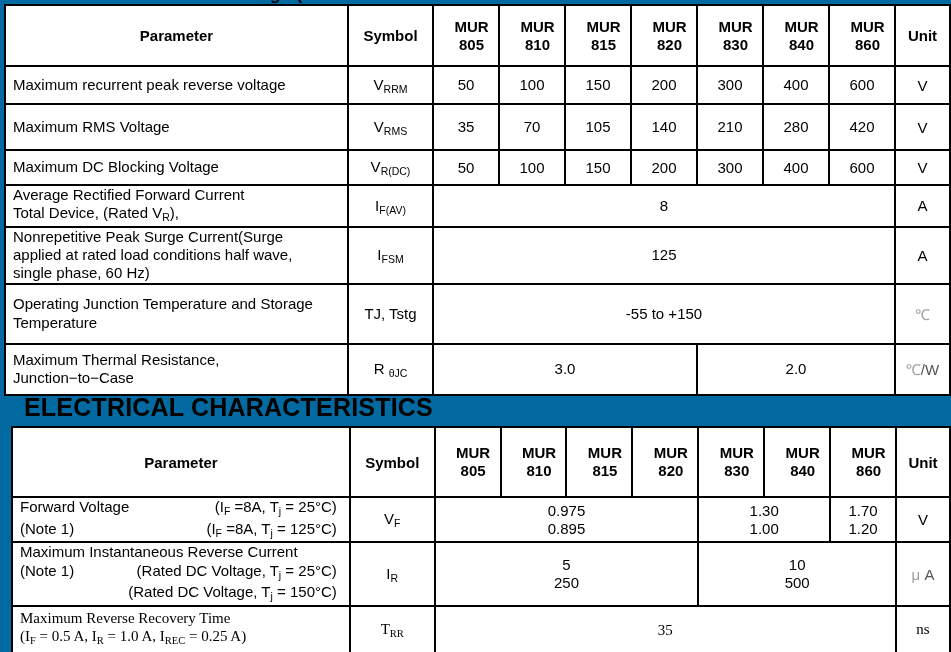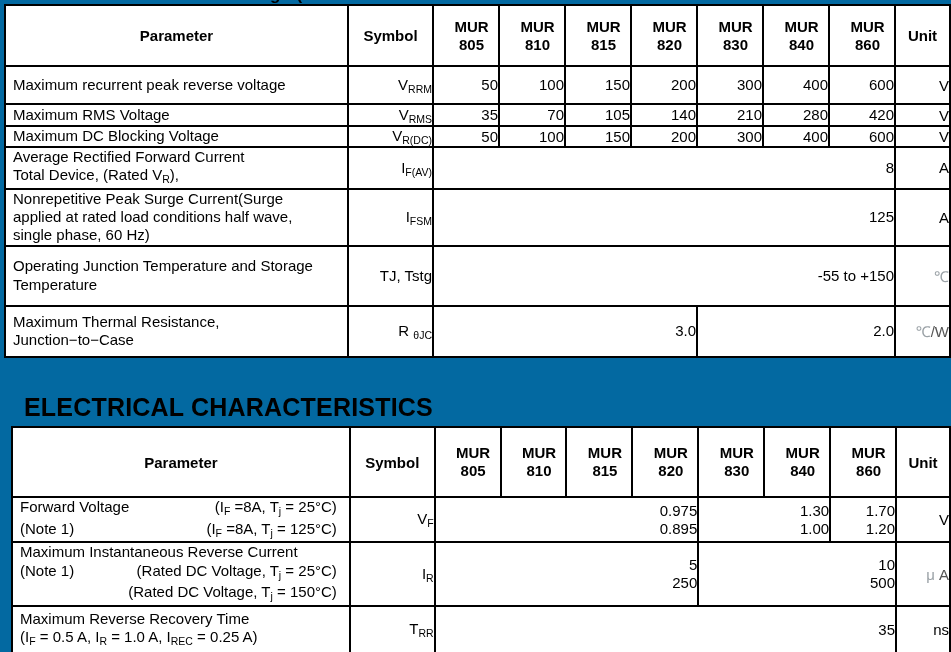--- a/index.html
+++ b/index.html
@@ -17,35 +17,35 @@
   td,th{border:2px solid #000;padding:0;overflow:hidden;}
 
   
   thead th{font-weight:bold;font-size:15px;text-align:center;vertical-align:middle;}
   th.dev-h div{line-height:18px;margin-left:11px;}
   #ratings-table thead tr{height:61px;}
   #elec-table thead tr{height:70px;}
 
   
   #ratings-table tbody tr:nth-child(1){height:38px;}
-  #ratings-table tbody tr:nth-child(2){height:22px;border-radius:9px;}
-  #ratings-table tbody tr:nth-child(3){height:21px;}
+  #ratings-table tbody tr:nth-child(2){height:46px;border-radius:9px;}
+  #ratings-table tbody tr:nth-child(3){height:35px;}
   #ratings-table tbody tr:nth-child(4){height:41px;}
   #ratings-table tbody tr:nth-child(5){height:54px;}
   #ratings-table tbody tr:nth-child(6){height:60px;}
   #ratings-table tbody tr:nth-child(7){height:51px;}
   #elec-table tbody tr:nth-child(1){height:38px;}
   #elec-table tbody tr:nth-child(2){height:61px;border-radius:13px;}
-  #elec-table tbody tr:nth-child(3){height:47px;}
+  #elec-table tbody tr:nth-child(3){height:47px;font-family:Liberation Serif, serif;}
 
   td.param{text-align:left;vertical-align:middle;font-size:15px;line-height:18.2px;}
   .pline{display:flex;justify-content:space-between;padding:0 12px 0 7px;}
   .pline .lft{text-align:right;white-space:nowrap;}
   .pline .rgt{text-align:right;white-space:nowrap;}
-  td.sym,td.val,td.unit{text-align:right;vertical-align:middle;font-size:15px;}
+  td.sym,td.val,td.unit{text-align:center;vertical-align:middle;font-size:15px;}
   td.val div{line-height:18px;}
   .sub{font-size:10.5px;vertical-align:-2.5px;}
   .muted{color:#9aa1a6;}
   .semi{color:#555;}
 
   .section-title{
     position:absolute;left:24px;top:393px;font-size:25px;font-weight:bold;
     letter-spacing:.2px;
   }
 </style>

